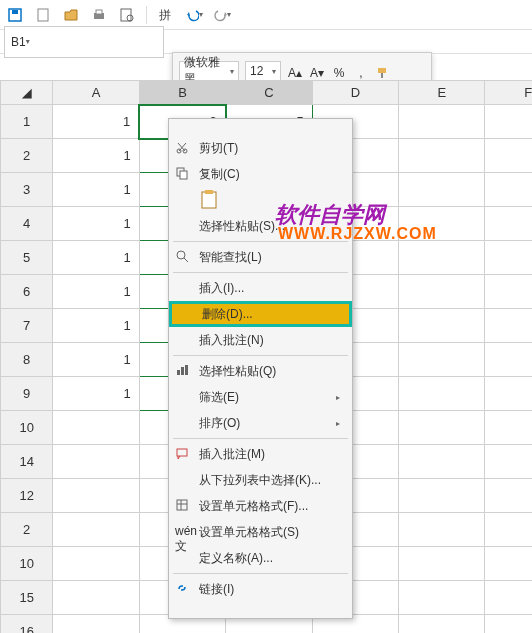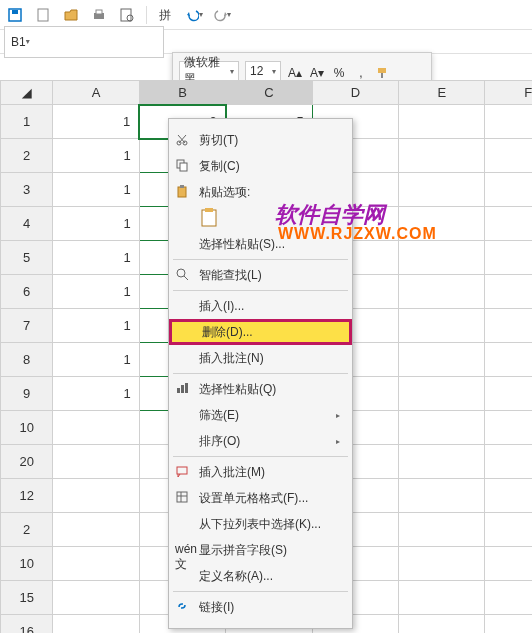--- a/index.html
+++ b/index.html
@@ -18,26 +18,26 @@
 .grid{position:absolute;top:80px;left:0;right:0;bottom:0}
 table{border-collapse:collapse;width:572px;table-layout:fixed}
 th,td{border:1px solid #d0d0d0;height:34px;text-align:center;background:#fff;font-size:13px}
 th{background:#f0f0f0;font-weight:normal;height:24px}
 th.rowh{width:40px}
 td.rh{background:#f0f0f0;width:40px}
 th.col{width:66px}
 th.sel{background:#d0d0d0}
 td.sel{background:#fff;border:1px solid #1a7f37}
 td.cur{border:2px solid #1a7f37}
-.ctx{position:absolute;top:118px;left:168px;width:185px;background:#f5f5f5;border:1px solid #bbb;box-shadow:2px 2px 6px rgba(0,0,0,.25);padding:8px 0}
+.ctx{position:absolute;top:118px;left:168px;width:185px;background:#f5f5f5;border:1px solid #bbb;box-shadow:2px 2px 6px rgba(0,0,0,.25);padding:16px 0}
 .ctx-item{display:flex;align-items:center;height:26px;padding:0 12px 0 30px;position:relative;cursor:default}
 .ctx-ic{position:absolute;left:6px;top:5px;width:16px;height:16px}
 .ctx-sep{height:1px;background:#d0d0d0;margin:2px 4px}
 .ctx-arrow{margin-left:auto}
-.hl{border:3px solid #be185d;background:#fde047}
+.hl{border:3px solid #14b8a6;background:#eab308}
 .watermark{position:absolute;top:200px;left:275px;font-size:22px;font-weight:bold;color:#a21caf;font-style:italic;pointer-events:none}
 .watermark2{position:absolute;top:225px;left:278px;font-size:16px;font-weight:bold;color:#ff6a00;pointer-events:none;letter-spacing:1px}
 .tri{font-size:8px;color:#666}
 </style>
 </head>
 <body>
 
 <div class="toolbar1">
   <div class="tb-ic">
       <svg width="16" height="16">
@@ -254,21 +254,21 @@
         <tr>
           <td class="rh">10</td>
           <td></td>
           <td></td>
           <td></td>
           <td></td>
           <td></td>
           <td></td>
         </tr>
         <tr>
-          <td class="rh">20</td>
+          <td class="rh">14</td>
           <td></td>
           <td></td>
           <td></td>
           <td></td>
           <td></td>
           <td></td>
         </tr>
         <tr>
           <td class="rh">12</td>
           <td></td>
@@ -326,27 +326,20 @@
           <path d="M4 11L11 3M10 11L3 3" stroke="#666"></path>
         </svg></span>
       <span>剪切(T)</span>
     </div>
   <div class="ctx-item">
       <span class="ctx-ic"><svg width="14" height="14">
           <rect x="2" y="2" width="7" height="8" fill="none" stroke="#666"></rect>
           <rect x="5" y="5" width="7" height="8" fill="#fff" stroke="#666"></rect>
         </svg></span>
       <span>复制(C)</span>
-    </div>
-  <div class="ctx-item">
-      <span class="ctx-ic"><svg width="14" height="14">
-          <rect x="3" y="3" width="8" height="10" fill="#e8b455" stroke="#b07a20"></rect>
-          <rect x="5" y="1" width="4" height="3" fill="#888"></rect>
-        </svg></span>
-      <span>粘贴选项:</span>
     </div>
   <div class="ctx-item" style="padding-left:30px">
       <svg width="22" height="22">
         <rect x="3" y="3" width="14" height="16" fill="#fff" stroke="#b07a20"></rect>
         <rect x="6" y="1" width="8" height="4" fill="#e8b455"></rect>
       </svg>
     </div>
   <div class="ctx-item">
       <span>选择性粘贴(S)...</span>
     </div>
@@ -387,32 +380,32 @@
     </div>
   <div class="ctx-sep"></div>
   <div class="ctx-item">
       <span class="ctx-ic"><svg width="14" height="14">
           <rect x="2" y="3" width="10" height="7" fill="none" stroke="#c44"></rect>
           <path d="M5 10l-2 3v-3" fill="none" stroke="#c44"></path>
         </svg></span>
       <span>插入批注(M)</span>
     </div>
   <div class="ctx-item">
+      <span>从下拉列表中选择(K)...</span>
+    </div>
+  <div class="ctx-item">
       <span class="ctx-ic"><svg width="14" height="14">
           <rect x="2" y="2" width="10" height="10" fill="none" stroke="#666"></rect>
           <path d="M2 6h10M6 2v10" stroke="#666"></path>
         </svg></span>
       <span>设置单元格格式(F)...</span>
     </div>
   <div class="ctx-item">
-      <span>从下拉列表中选择(K)...</span>
-    </div>
-  <div class="ctx-item">
       <span class="ctx-ic"><span style="font-size:12px">wén<br>文</span></span>
-      <span>显示拼音字段(S)</span>
+      <span>设置单元格格式(S)</span>
     </div>
   <div class="ctx-item">
       <span>定义名称(A)...</span>
     </div>
   <div class="ctx-sep"></div>
   <div class="ctx-item">
       <span class="ctx-ic"><svg width="14" height="14">
           <path d="M4 8a3 3 0 0 1 3-3h1M10 6a3 3 0 0 1-3 3H6" fill="none" stroke="#0673c6" stroke-width="1.5"></path>
         </svg></span>
       <span>链接(I)</span>

